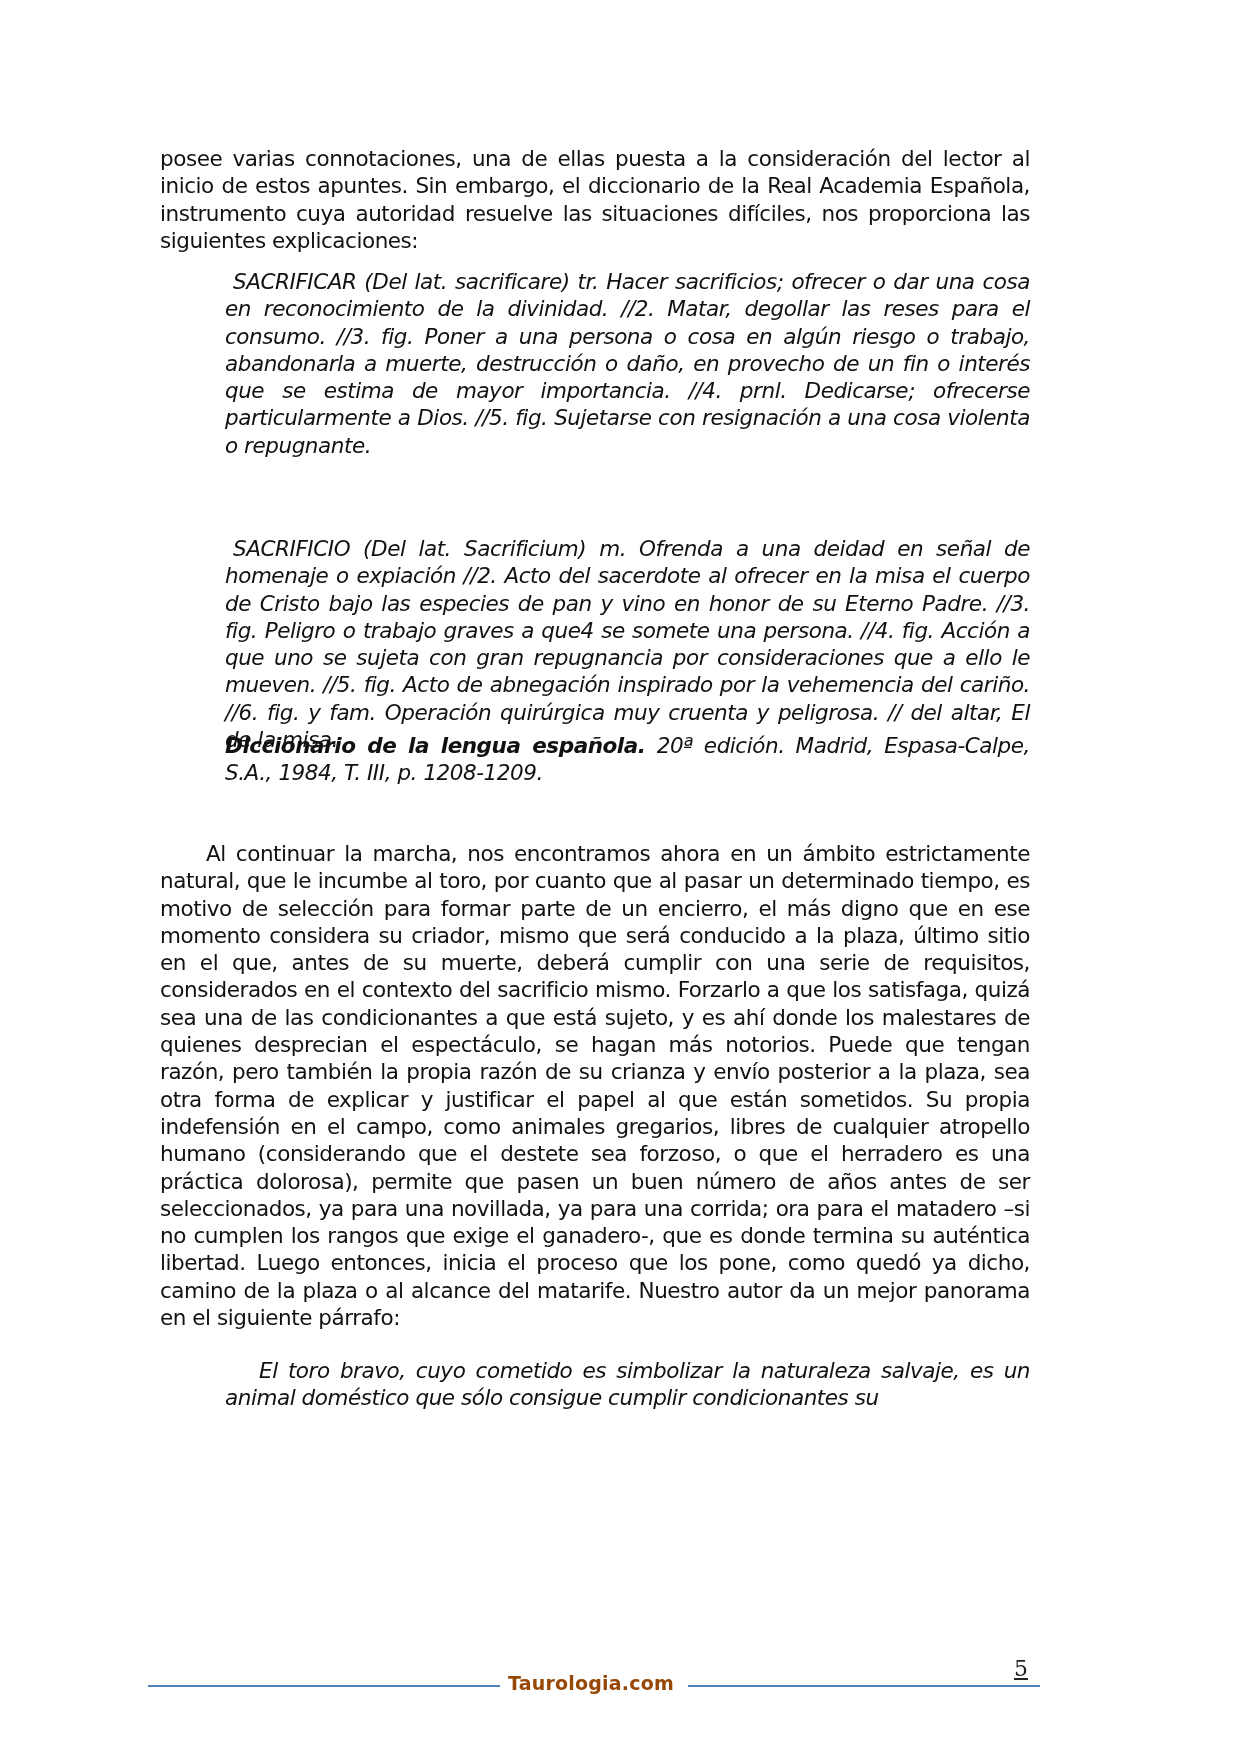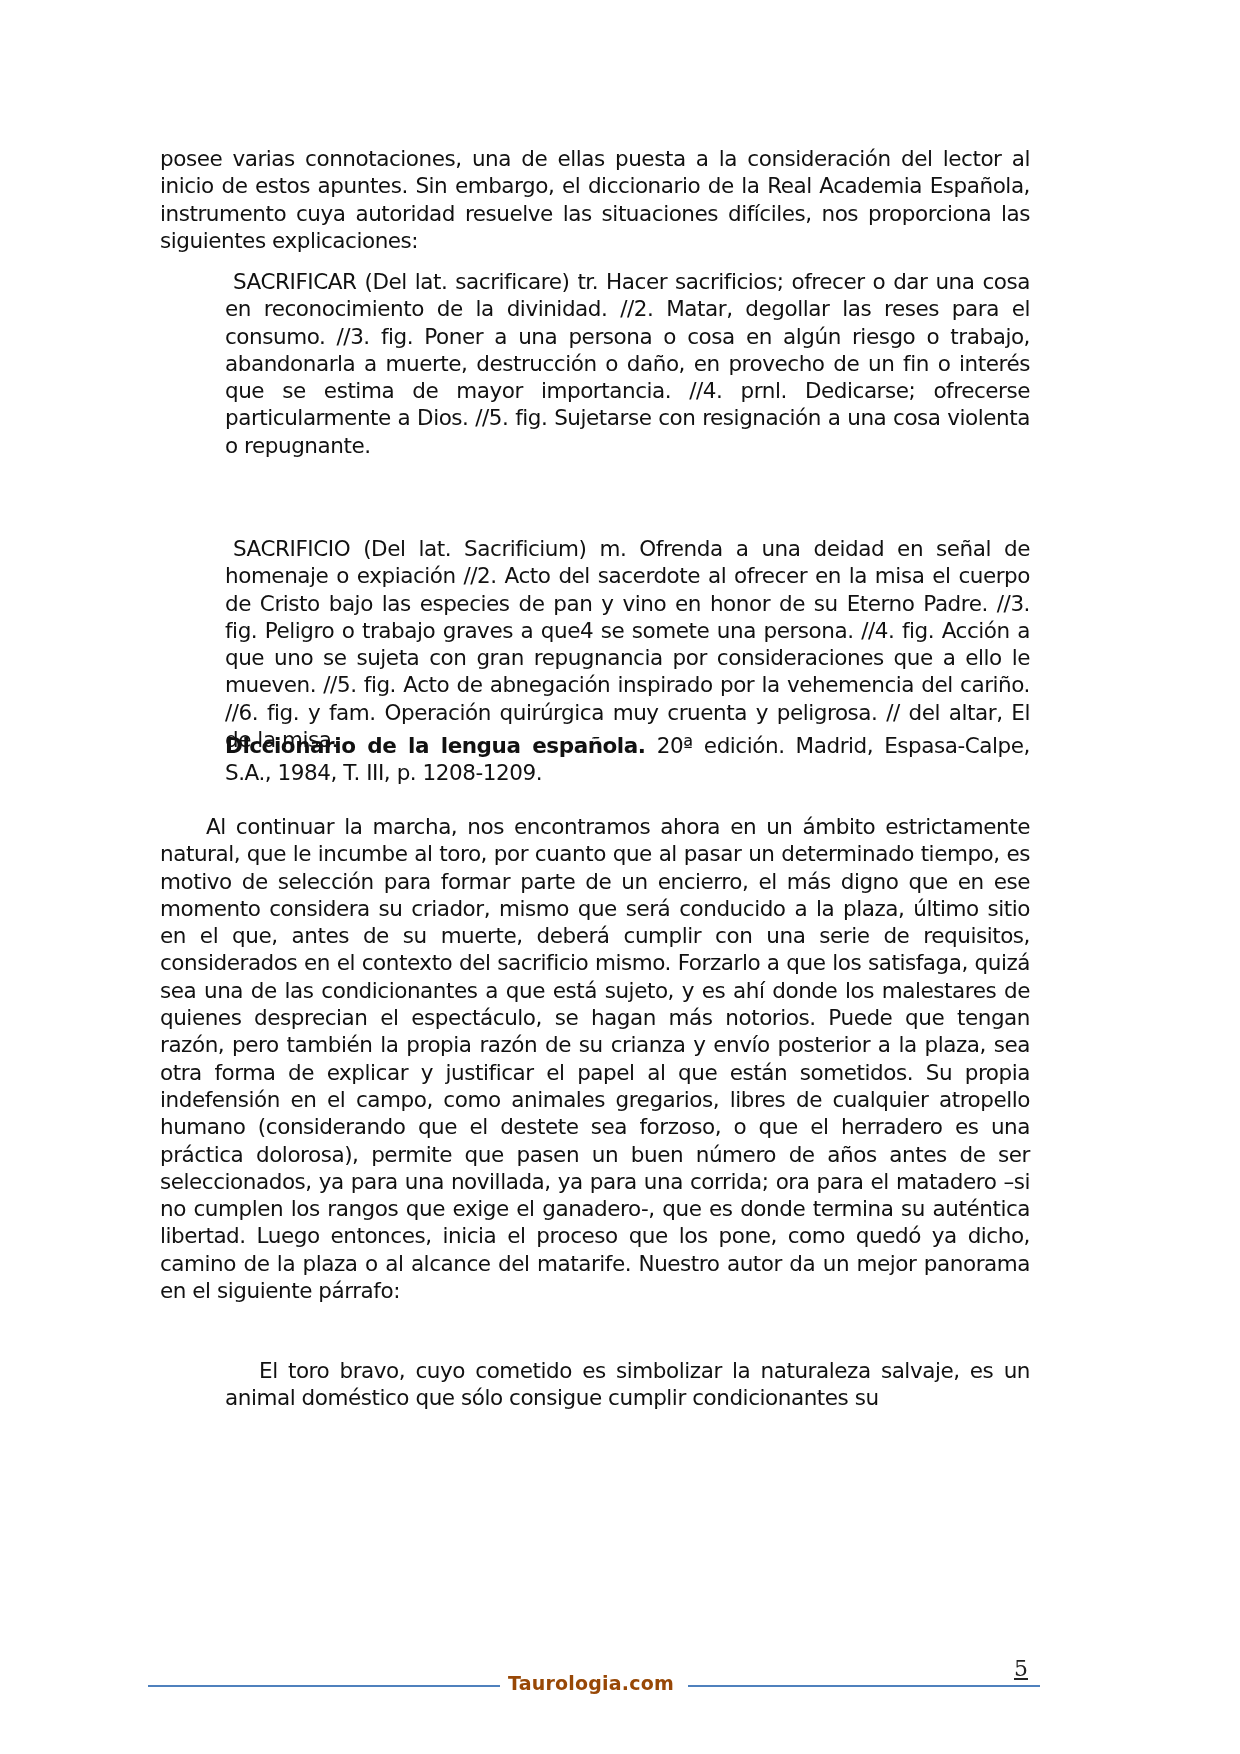--- a/index.html
+++ b/index.html
@@ -1,26 +1,26 @@
 <!DOCTYPE html>
 <html><head>
 <meta charset="utf-8">
 <style>
   html, body { margin: 0; padding: 0; background: #ffffff; }
   body { width: 1240px; height: 1754px; position: relative; overflow: hidden;
          font-family: "DejaVu Sans", sans-serif; color: #111; }
   .page { position: absolute; left: 0; top: 0; width: 1001px; height: 1754px; }
   .text { font-size: 21.5px; line-height: 27.3px; text-align: justify; letter-spacing: -0.45px; word-spacing: 0px; }
   .para { position: absolute; left: 160px; width: 870px; margin: 0; }
-  .quote { position: absolute; left: 225px; width: 805px; margin: 0; }
+  .quote { position: absolute; left: 225px; width: 805px; margin: 0; font-style: italic; }
   .p-intro { top: 145px; }
   .q-sacrificar { top: 268px; }
   .q-sacrificio { top: 487px; margin-top: 48px; }
   .q-ref { top: 732px; }
-  .p-main { top: 813px; }
+  .p-main { top: 840px; }
   .q-toro { top: 1357px; }
   .indent { text-indent: 46px; }
   .q-sacrificar .lead, .q-sacrificio .lead { padding-left: 8px; }
   .q-toro { text-indent: 34px; }
   .bold { font-weight: bold; }
   .footer-line { position: absolute; top: 1685px; height: 2px; background: #4f81bd; }
   .footer-line.left { left: 148px; width: 352px; }
   .footer-line.right { left: 688px; width: 352px; }
   .footer-brand { position: absolute; left: 508px; top: 1672px; width: 172px; 
                   font-size: 19px; font-weight: bold; color: #984806; font-family: "DejaVu Sans", sans-serif; letter-spacing: 0.2px; }

